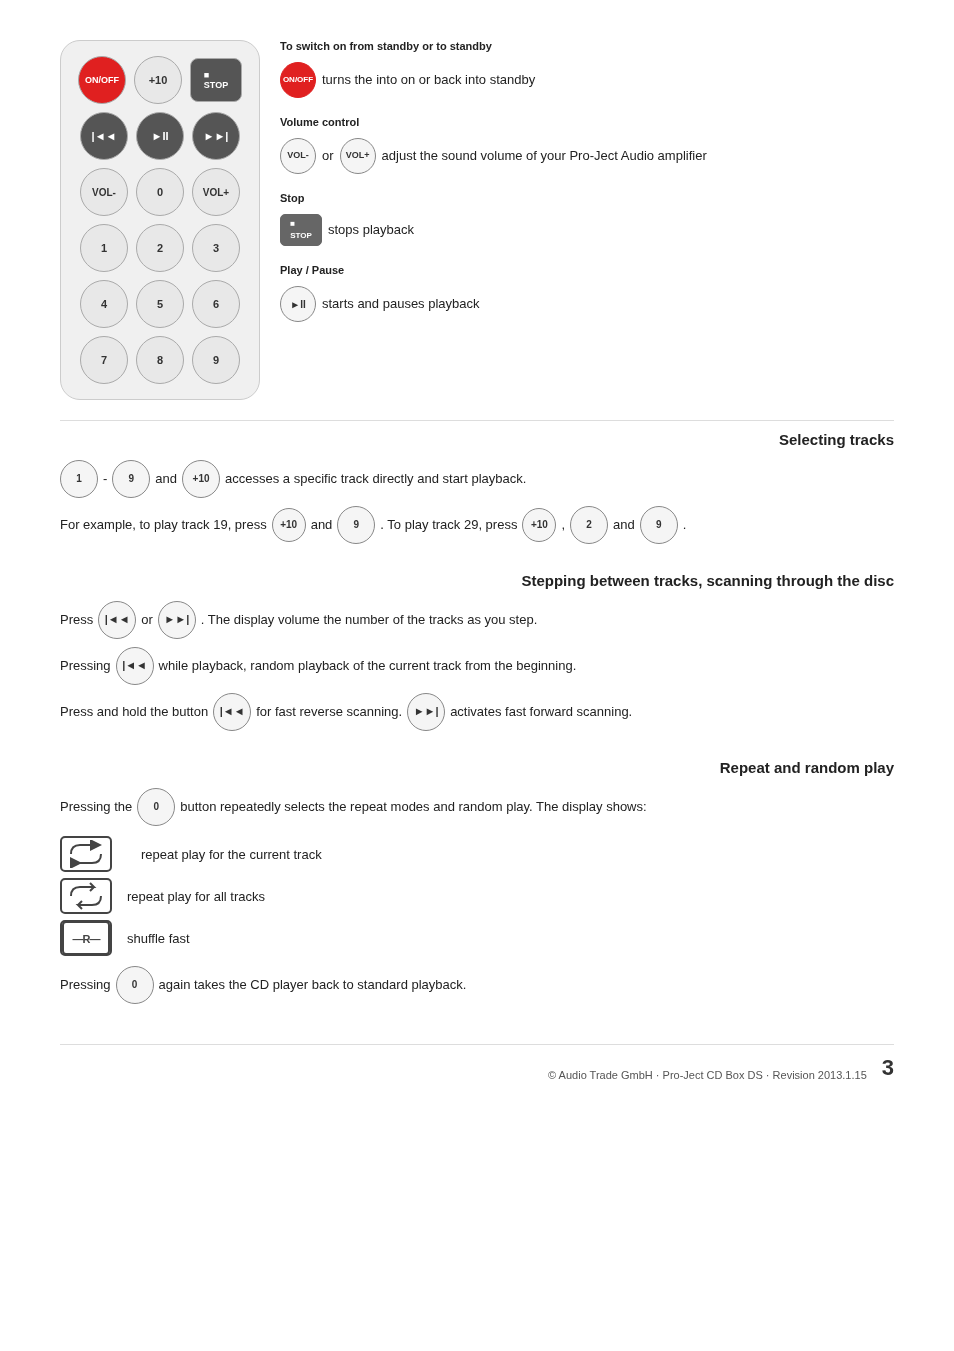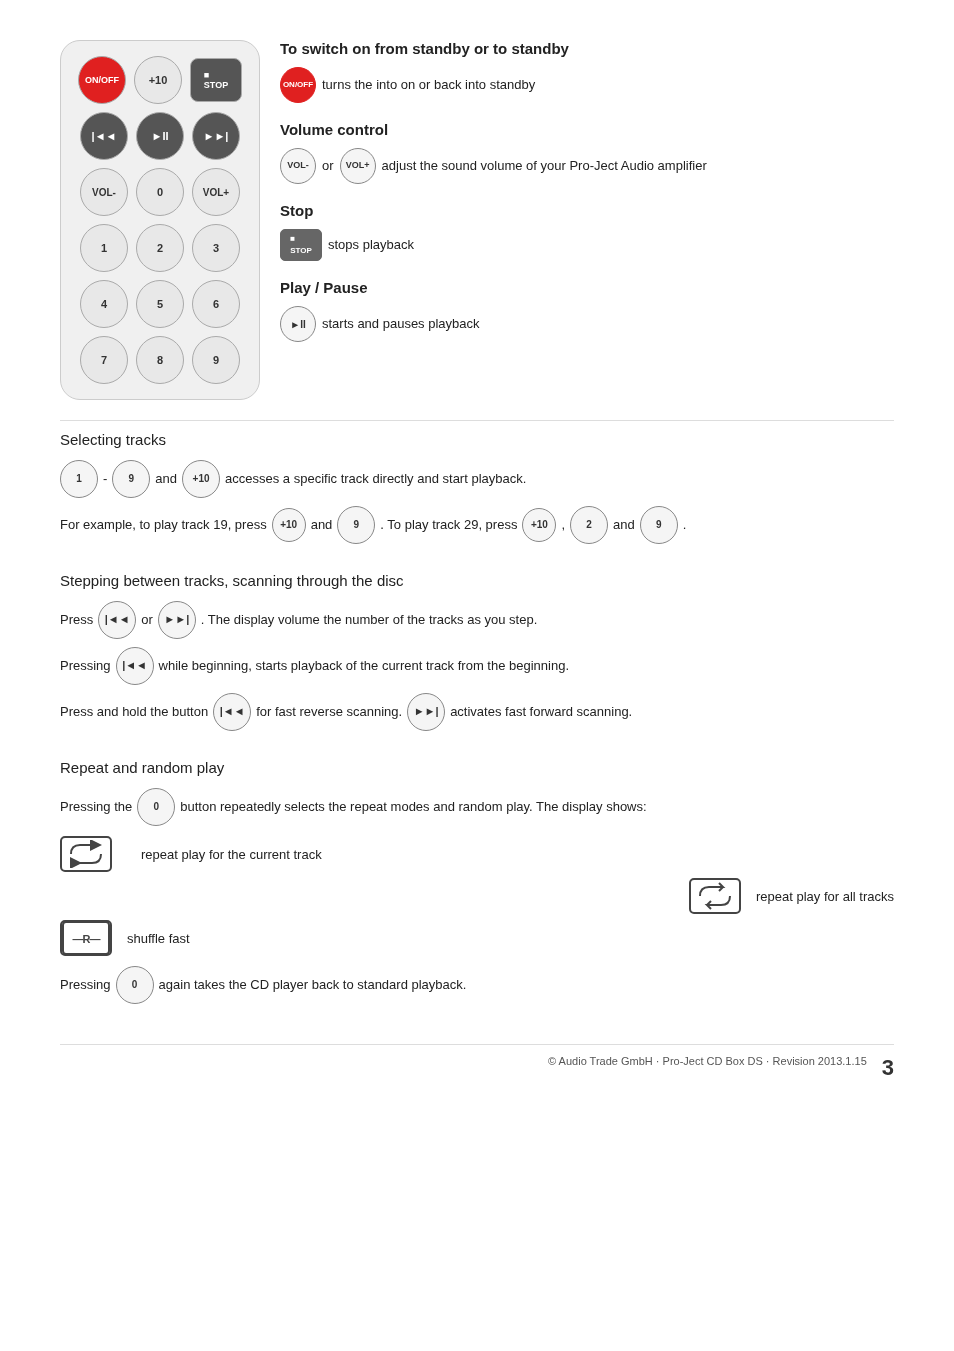--- a/index.html
+++ b/index.html
@@ -81,21 +81,21 @@
       color: white;
       font-size: 9px;
     }
 
     
     .instructions {
       flex: 1;
     }
 
     .section-title {
-      font-size: 15px;
+      font-size: 11px;
       font-weight: bold;
       margin-bottom: 10px;
       margin-top: 18px;
     }
 
     .section-title:first-child {
       margin-top: 0;
     }
 
     .instruction-row {
@@ -143,22 +143,23 @@
       color: white;
       flex-shrink: 0;
     }
 
     .content-section {
       margin-bottom: 28px;
     }
 
     .content-section .section-title {
       font-size: 15px;
-      font-weight: normal;
+      font-weight: bold;
       margin-bottom: 12px;
+      text-align: right;
     }
 
     .content-row {
       display: flex;
       align-items: center;
       gap: 5px;
       margin-bottom: 8px;
       flex-wrap: wrap;
       line-height: 1.8;
     }
@@ -343,21 +344,21 @@
       <span>Press</span>
       <div class="btn-sm btn-sm-38" style="font-size:11px;">|◄◄</div>
       <span>or</span>
       <div class="btn-sm btn-sm-38" style="font-size:11px;">►►|</div>
       <span>. The display volume the number of the tracks as you step.</span>
     </div>
 
     <div class="content-row">
       <span>Pressing</span>
       <div class="btn-sm btn-sm-38" style="font-size:11px;">|◄◄</div>
-      <span>while beginning, starts playback of the current track from the beginning.</span>
+      <span>while playback, random playback of the current track from the beginning.</span>
     </div>
 
     <div class="content-row">
       <span>Press and hold the button</span>
       <div class="btn-sm btn-sm-38" style="font-size:11px;">|◄◄</div>
       <span>for fast reverse scanning.</span>
       <div class="btn-sm btn-sm-38" style="font-size:11px;">►►|</div>
       <span>activates fast forward scanning.</span>
     </div>
   </div>
@@ -382,21 +383,21 @@
             </marker>
             <marker id="arrowL" markerWidth="6" markerHeight="6" refX="3" refY="3" orient="auto">
               <path d="M6,0 L6,6 L0,3 z" fill="#444"></path>
             </marker>
           </defs>
         </svg>
       </div>
       <span>repeat play for the current track</span>
     </div>
 
-    <div style="margin-bottom: 6px; display:flex; align-items:center; gap:10px;justify-content:flex-end;">
+    <div style="margin-bottom: 6px; display:flex; align-items:center; gap:10px;">
       <div class="repeat-arrow-single">
         <svg width="40" height="28" viewBox="0 0 40 28">
           <path d="M5 14 Q5 5 14 5 L28 5 L24 1 M28 5 L24 9" stroke="#444" stroke-width="2" fill="none"></path>
           <path d="M35 14 Q35 23 26 23 L12 23 L16 27 M12 23 L16 19" stroke="#444" stroke-width="2" fill="none"></path>
         </svg>
       </div>
       <span>repeat play for all tracks</span>
     </div>
 
     <div style="margin-bottom: 10px; display:flex; align-items:center; gap:10px;">
@@ -409,18 +410,18 @@
       <span>shuffle fast</span>
     </div>
 
     <div class="content-row">
       <span>Pressing</span>
       <div class="btn-sm btn-sm-38">0</div>
       <span>again takes the CD player back to standard playback.</span>
     </div>
   </div>
 
-  <div style="position: relative; margin-top: 40px; display:flex; justify-content: flex-end; align-items: flex-start; gap: 15px; border-top: 1px solid #ddd; padding-top: 10px;">
+  <div style="position: relative; margin-top: 40px; display:flex; justify-content: flex-end; align-items: flex-end; gap: 15px; border-top: 1px solid #ddd; padding-top: 10px;">
     <span style="font-size:11px; color:#555;">© Audio Trade GmbH · Pro-Ject CD Box DS · Revision 2013.1.15</span>
     <span class="page-num">3</span>
   </div>
 
 </div>
 
 </body></html>

